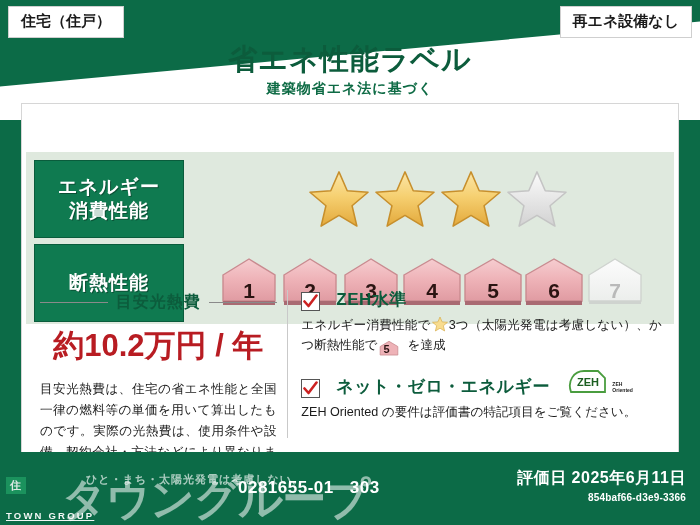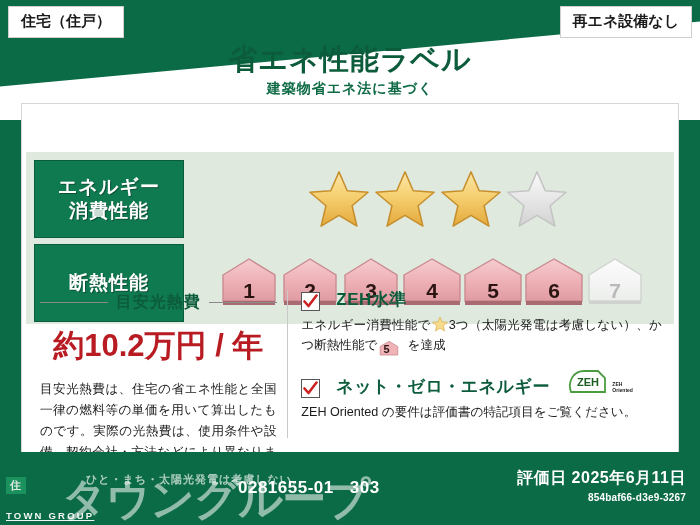--- a/index.html
+++ b/index.html
@@ -430,21 +430,21 @@
 
       </div>
     </div>
   </div>
 
   <div id="footer">
     <div id="footer-codes">
       <span class="code1">0281655-01</span><span class="code2">303</span>
     </div>
     <div id="footer-date">評価日 2025年6月11日</div>
-    <div id="footer-uuid">854baf66-d3e9-3267</div>
+    <div id="footer-uuid">854baf66-d3e9-3366</div>
   </div>
 
   <div id="wm-logo">
     <span class="wm-mark">住</span>
     <span class="wm-sub">TOWN GROUP</span>
   </div>
   <div id="wm-small">ひと・まち・太陽光発電は考慮しない。</div>
   <div id="wm-big">タウングループ</div>
 
 </div>

